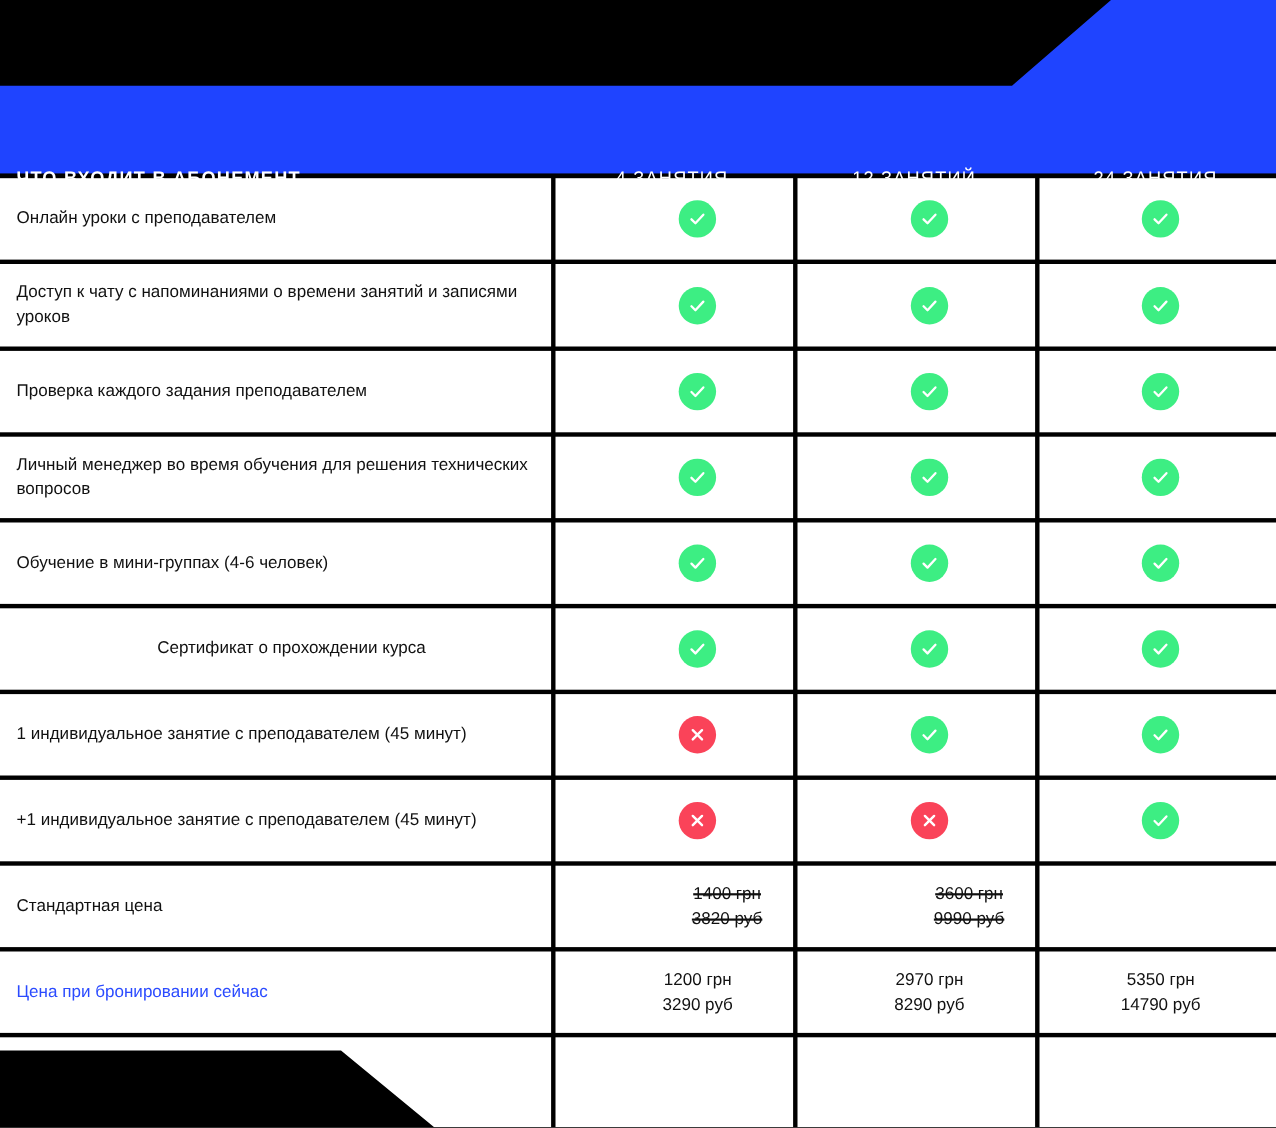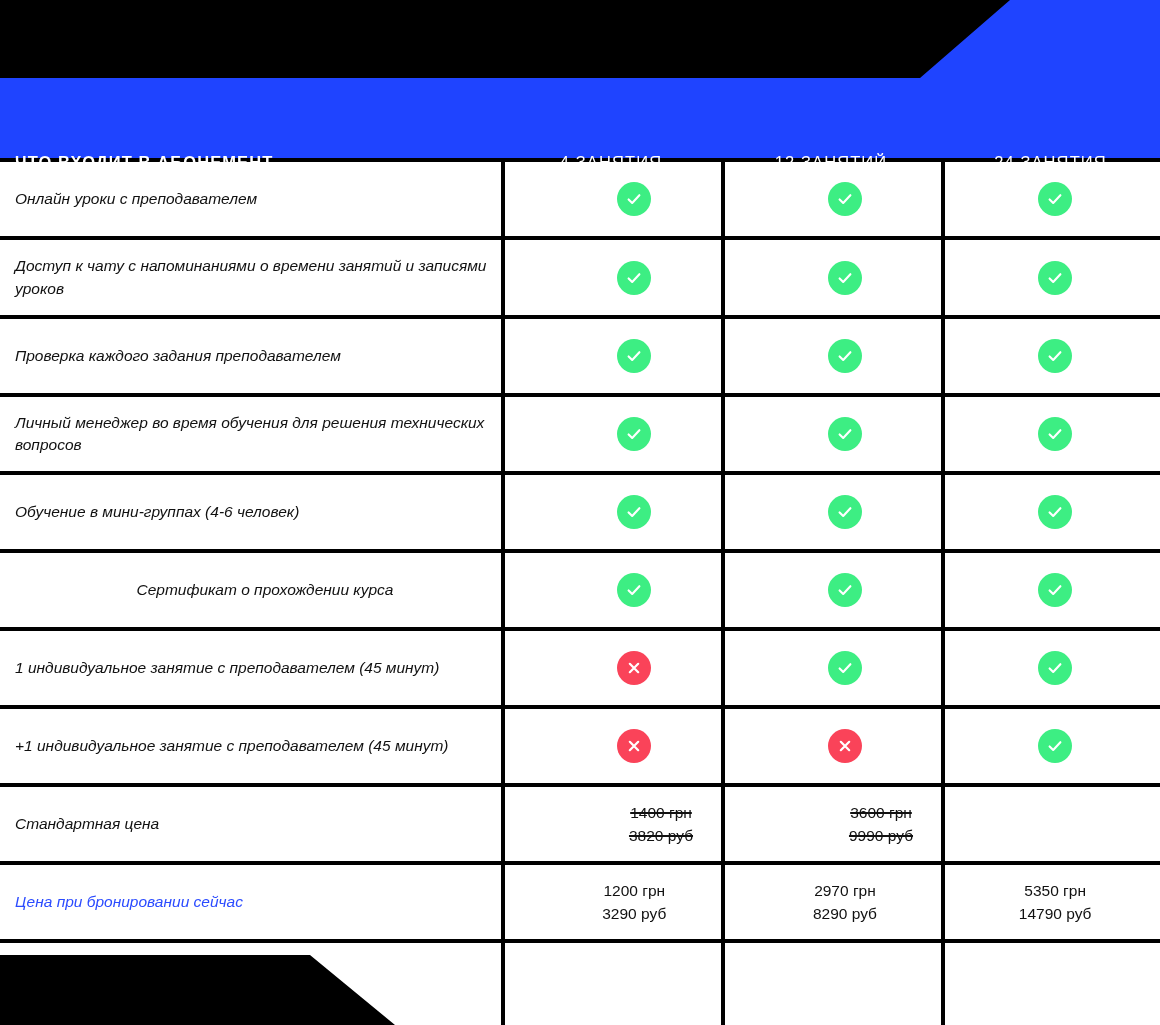--- a/index.html
+++ b/index.html
@@ -42,21 +42,21 @@
     -webkit-clip-path: polygon(0 0, 1160px 0, 1160px 867px, 395px 867px, 310px 797px, 0 797px);
     clip-path: polygon(0 0, 1160px 0, 1160px 867px, 395px 867px, 310px 797px, 0 797px);
   }
   .row{
     position:absolute; left:0; width:1160px;
     border-top:4px solid #000;
     display:flex; align-items:center;
   }
   .cell-label{
     width:551px; padding-left:15px; padding-right:14px;
-    font-size:15.5px; color:#111; line-height:1.45;font-style:italic;
+    font-size:15.5px; color:#111; line-height:1.45;
   }
   .cell-label.accent{ color:#2B4BFF; }
   .cell-mark{
     width:220px; display:flex; align-items:center; justify-content:center;
   }
   .cell-mark.last{ width:219px; }
   .cell-price{
     width:220px; text-align:center;
     font-size:15.5px; color:#111; line-height:1.5;
   }

